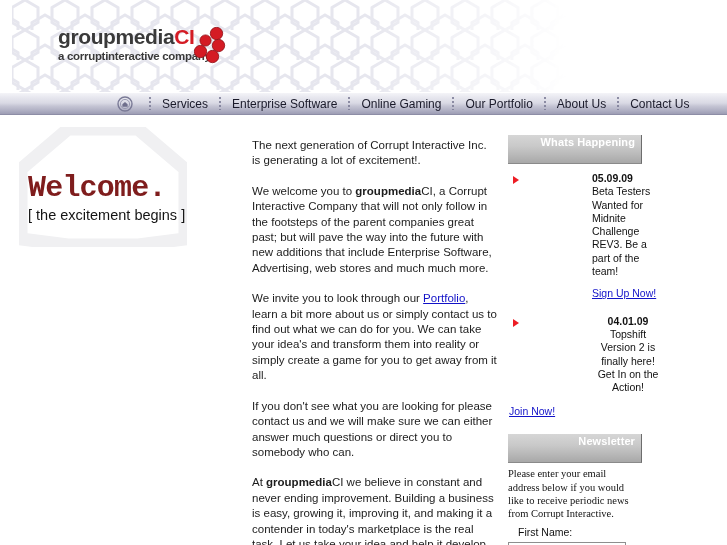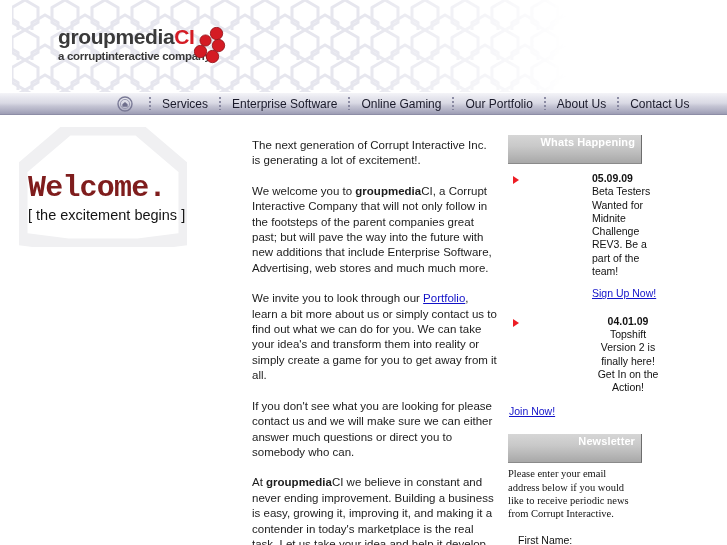--- a/index.html
+++ b/index.html
@@ -225,21 +225,21 @@
   .newsletter-wrap { margin-top: 17px; }
   .newsletter-desc {
     margin-top: 4px;
     width: 132px;
     font-size: 10.5px;
     line-height: 13.2px;
     color: #111;
     font-family: Liberation Serif, serif;
   }
   .field-label {
-    margin-top: 14px;
+    margin-top: 6px;
     font-size: 10.5px;
     color: #111;
     font-family: "Liberation Sans", sans-serif;
     padding-left: 10px;
   }
   .field-input {
     display: block;
     margin-top: 4px;
     width: 118px; height: 17px;
     box-sizing: border-box;

